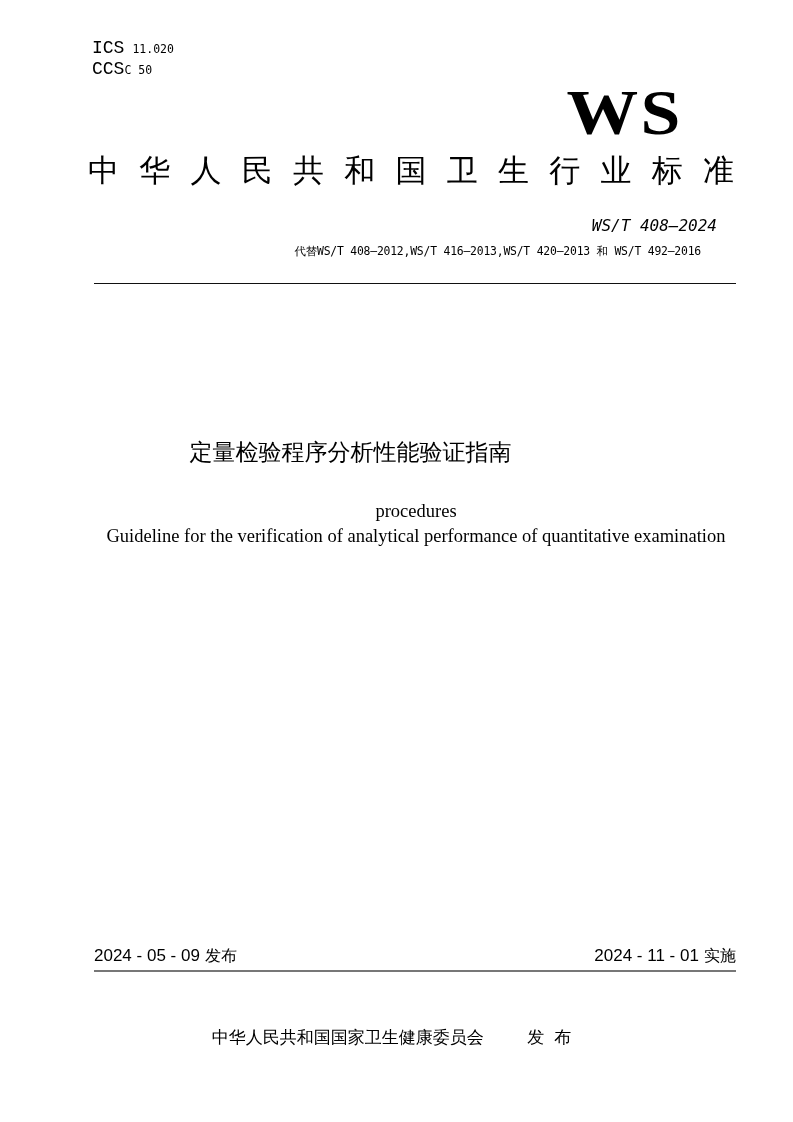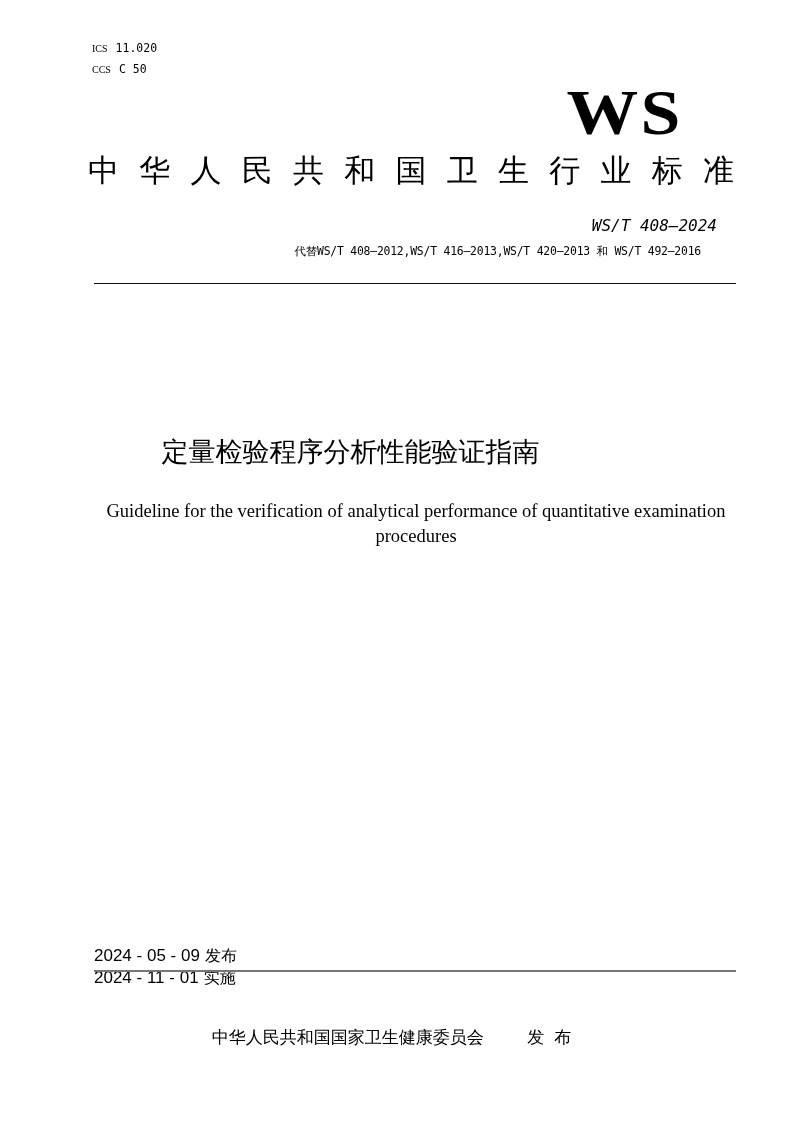--- a/index.html
+++ b/index.html
@@ -18,31 +18,31 @@
     .abs { position: absolute; }
 
     .ics-block {
       left: 92px;
       top: 38px;
       font-size: 12px;
       line-height: 20px;
     }
     .ics-row { display: flex; align-items: baseline; }
     .ics-key {
-      font-family: Liberation Serif, serif;
-      font-size: 10px;
+      font-family: Liberation Mono, monospace;
+      font-size: 18px;
       display: inline-block;
     }
     .ics-val {
       font-family: "DejaVu Sans Mono", monospace;
       font-size: 11.5px;
       margin-left: 8px;
       text-align: right;
     }
-    .ccs-row .ics-val { margin-left: 8px; }
+    .ccs-row .ics-val { margin-left: 0; }
 
     .ws-logo {
       right: 110px;
       top: 80px;
       font-family: "Liberation Serif", serif;
       font-weight: bold;
       font-size: 64px;
       line-height: 66px;
       letter-spacing: 2px;
       transform: scaleX(1.12);
@@ -85,21 +85,21 @@
       width: 642px;
       height: 0;
       border-top: 1.5px solid #111;
     }
 
     .cn-doc-title {
       left: 0;
       width: 701px;
       top: 430px;
       text-align: center;
-      font-size: 27px;
+      font-size: 23px;
       line-height: 44px;
       font-family: "DejaVu Sans", sans-serif;
     }
 
     .en-doc-title {
       left: 96px;
       width: 640px;
       top: 499px;
       text-align: center;
       font-family: "Liberation Serif", serif;
@@ -109,21 +109,20 @@
 
     .dates {
       left: 94px;
       top: 945px;
       width: 642px;
       display: flex;
       justify-content: space-between;
       font-size: 16px;
       line-height: 22px;
       font-family: "DejaVu Sans", sans-serif;
-      flex-direction: column;
     }
     .dates .date-num {
       font-family: "Liberation Sans", sans-serif;
       font-size: 17px;
     }
 
     .bottom-rule {
       left: 94px;
       top: 970px;
       width: 642px;
@@ -179,22 +178,22 @@
 </div>
 
 <div class="abs std-number">WS/T 408—2024</div>
 <div class="abs replaces">代替WS/T 408—2012,WS/T 416—2013,WS/T 420—2013 和 WS/T 492—2016</div>
 
 <div class="abs top-rule"></div>
 
 <div class="abs cn-doc-title">定量检验程序分析性能验证指南</div>
 
 <div class="abs en-doc-title">
+  <div>procedures</div>
   <div>Guideline for the verification of analytical performance of quantitative examination</div>
-  <div>procedures</div>
 </div>
 
 <div class="abs dates">
   <div>
     <span class="date-num">2024 - 05 - 09</span>
     <span>发布</span>
   </div>
   <div>
     <span class="date-num">2024 - 11 - 01</span>
     <span>实施</span>

